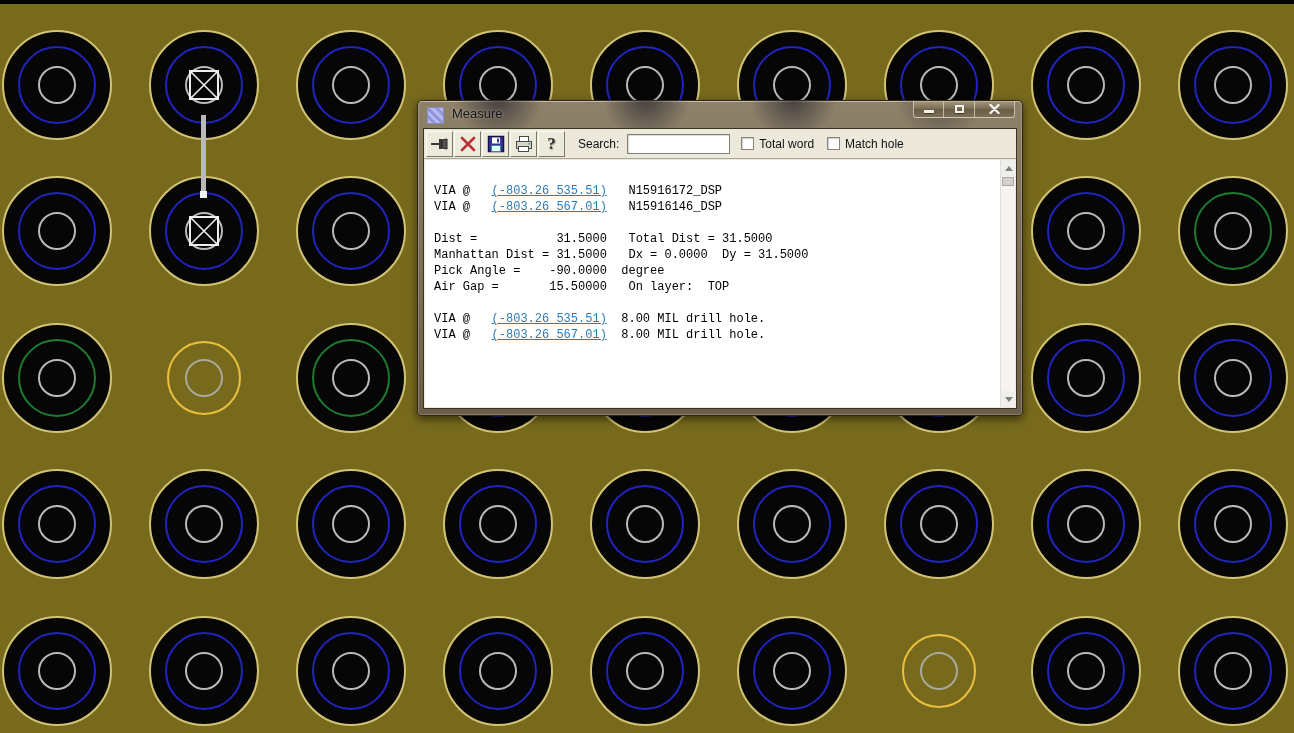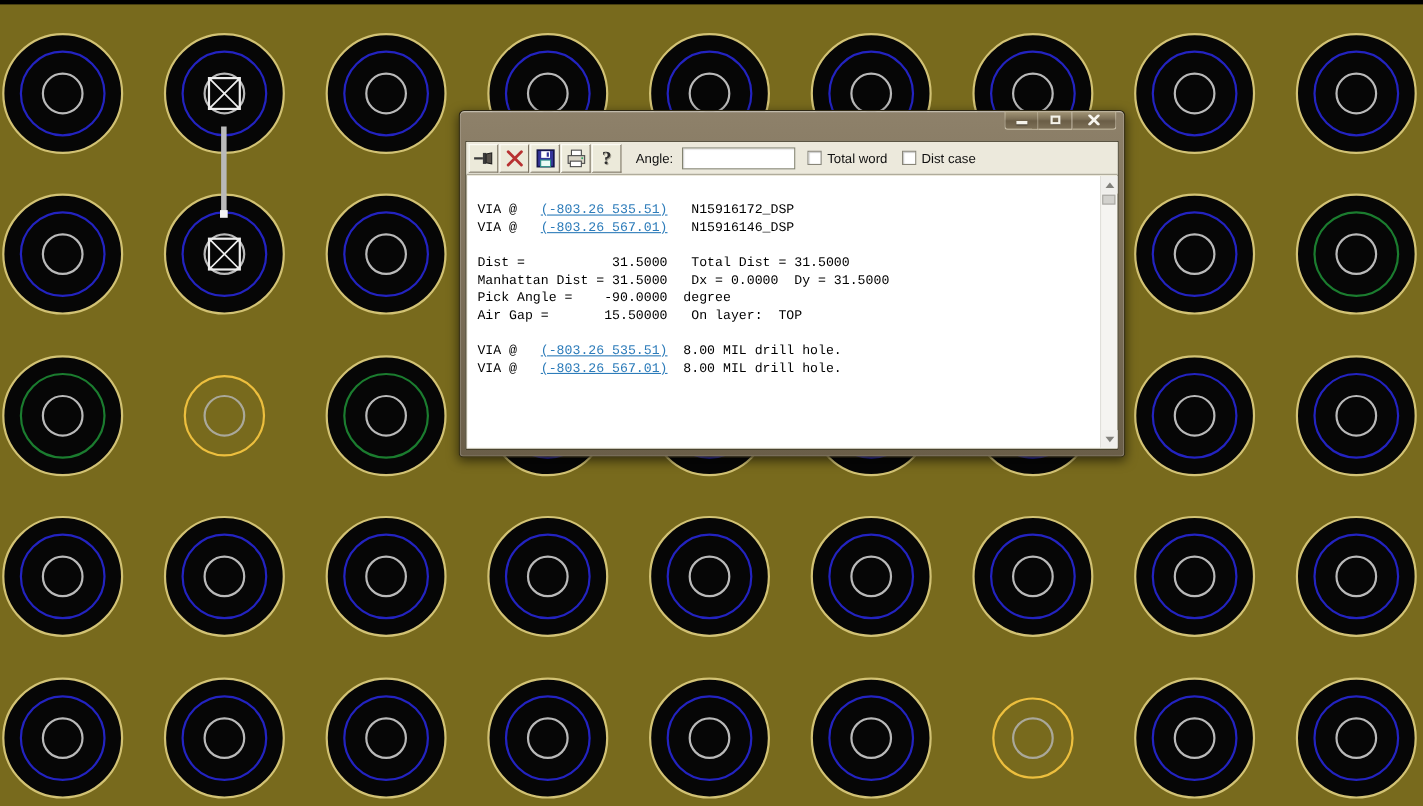--- a/index.html
+++ b/index.html
@@ -310,20 +310,25 @@
         <div class="cc disc" style="background:#060606;border-color:#d2c274"></div>
         <div class="cc ring" style="border-color:#2323c0"></div>
         <div class="cc hole" style="border-color:#b9b9b9"></div>
       </div>
     </div>
   <div id="ruler" style="left: 201px; top: 115px; height: 81px; background: rgb(185, 185, 185);">
       <div class="tick"></div>
     </div>
 
   <div id="dlg">
+    <div id="titlebar">
+      <div id="smudges"></div>
+      <div id="dlg-icon"></div>
+      <div id="dlg-title">Measure</div>
+    </div>
     <div id="winbtns">
       <div class="wbtn min">
           <div class="glyph-min"></div>
         </div>
       <div class="wbtn max">
           <div class="glyph-max"></div>
         </div>
       <div class="wbtn cls">
         <svg width="11" height="10" viewBox="0 0 11 10">
           <path d="M1.5 1 L9.5 9 M9.5 1 L1.5 9" stroke="#f6f4ee" stroke-width="2.4" stroke-linecap="round"></path>
@@ -357,26 +362,26 @@
           <svg width="20" height="18" viewBox="0 0 20 18">
             <rect x="5.5" y="1.5" width="9" height="6" fill="#ffffff" stroke="#4a4a4a"></rect>
             <rect x="2.5" y="6.5" width="15" height="7" fill="#d8d4c6" stroke="#4a4a4a"></rect>
             <rect x="14.5" y="8" width="1.6" height="1.6" fill="#3a6"></rect>
             <rect x="4.5" y="11.5" width="10" height="5" fill="#ffffff" stroke="#4a4a4a"></rect>
           </svg>
         </div>
         <div class="tbtn">
           <span class="hlp">?</span>
         </div>
-        <span id="search-lbl">Angle:</span>
+        <span id="search-lbl">Search:</span>
         <input id="search-in" type="text" value="" style="">
         <div class="cb" id="mw-box"></div>
         <span class="cb-lbl">Total word</span>
         <div class="cb" id="mc-box"></div>
-        <span class="cb-lbl">Dist case</span>
+        <span class="cb-lbl">Match hole</span>
       </div>
 
       <div id="outwrap">
         <div id="out"><div>&nbsp;</div><div><span>VIA @   </span><span class="coord-link" style="color: rgb(45, 124, 186);">(-803.26 535.51)</span><span>   N15916172_DSP</span></div><div><span>VIA @   </span><span class="coord-link" style="color: rgb(45, 124, 186);">(-803.26 567.01)</span><span>   N15916146_DSP</span></div><div>&nbsp;</div><div><span>Dist =           31.5000   Total Dist = 31.5000</span></div><div><span>Manhattan Dist = 31.5000   Dx = 0.0000  Dy = 31.5000</span></div><div><span>Pick Angle =    -90.0000  degree</span></div><div><span>Air Gap =       15.50000   On layer:  TOP</span></div><div>&nbsp;</div><div><span>VIA @   </span><span class="coord-link" style="color: rgb(45, 124, 186);">(-803.26 535.51)</span><span>  8.00 MIL drill hole.</span></div><div><span>VIA @   </span><span class="coord-link" style="color: rgb(45, 124, 186);">(-803.26 567.01)</span><span>  8.00 MIL drill hole.</span></div></div>
         <div id="sbar">
           <div class="sbtn up">
               <div class="tri-up"></div>
             </div>
           <div id="sthumb"></div>
           <div class="sbtn dn">

